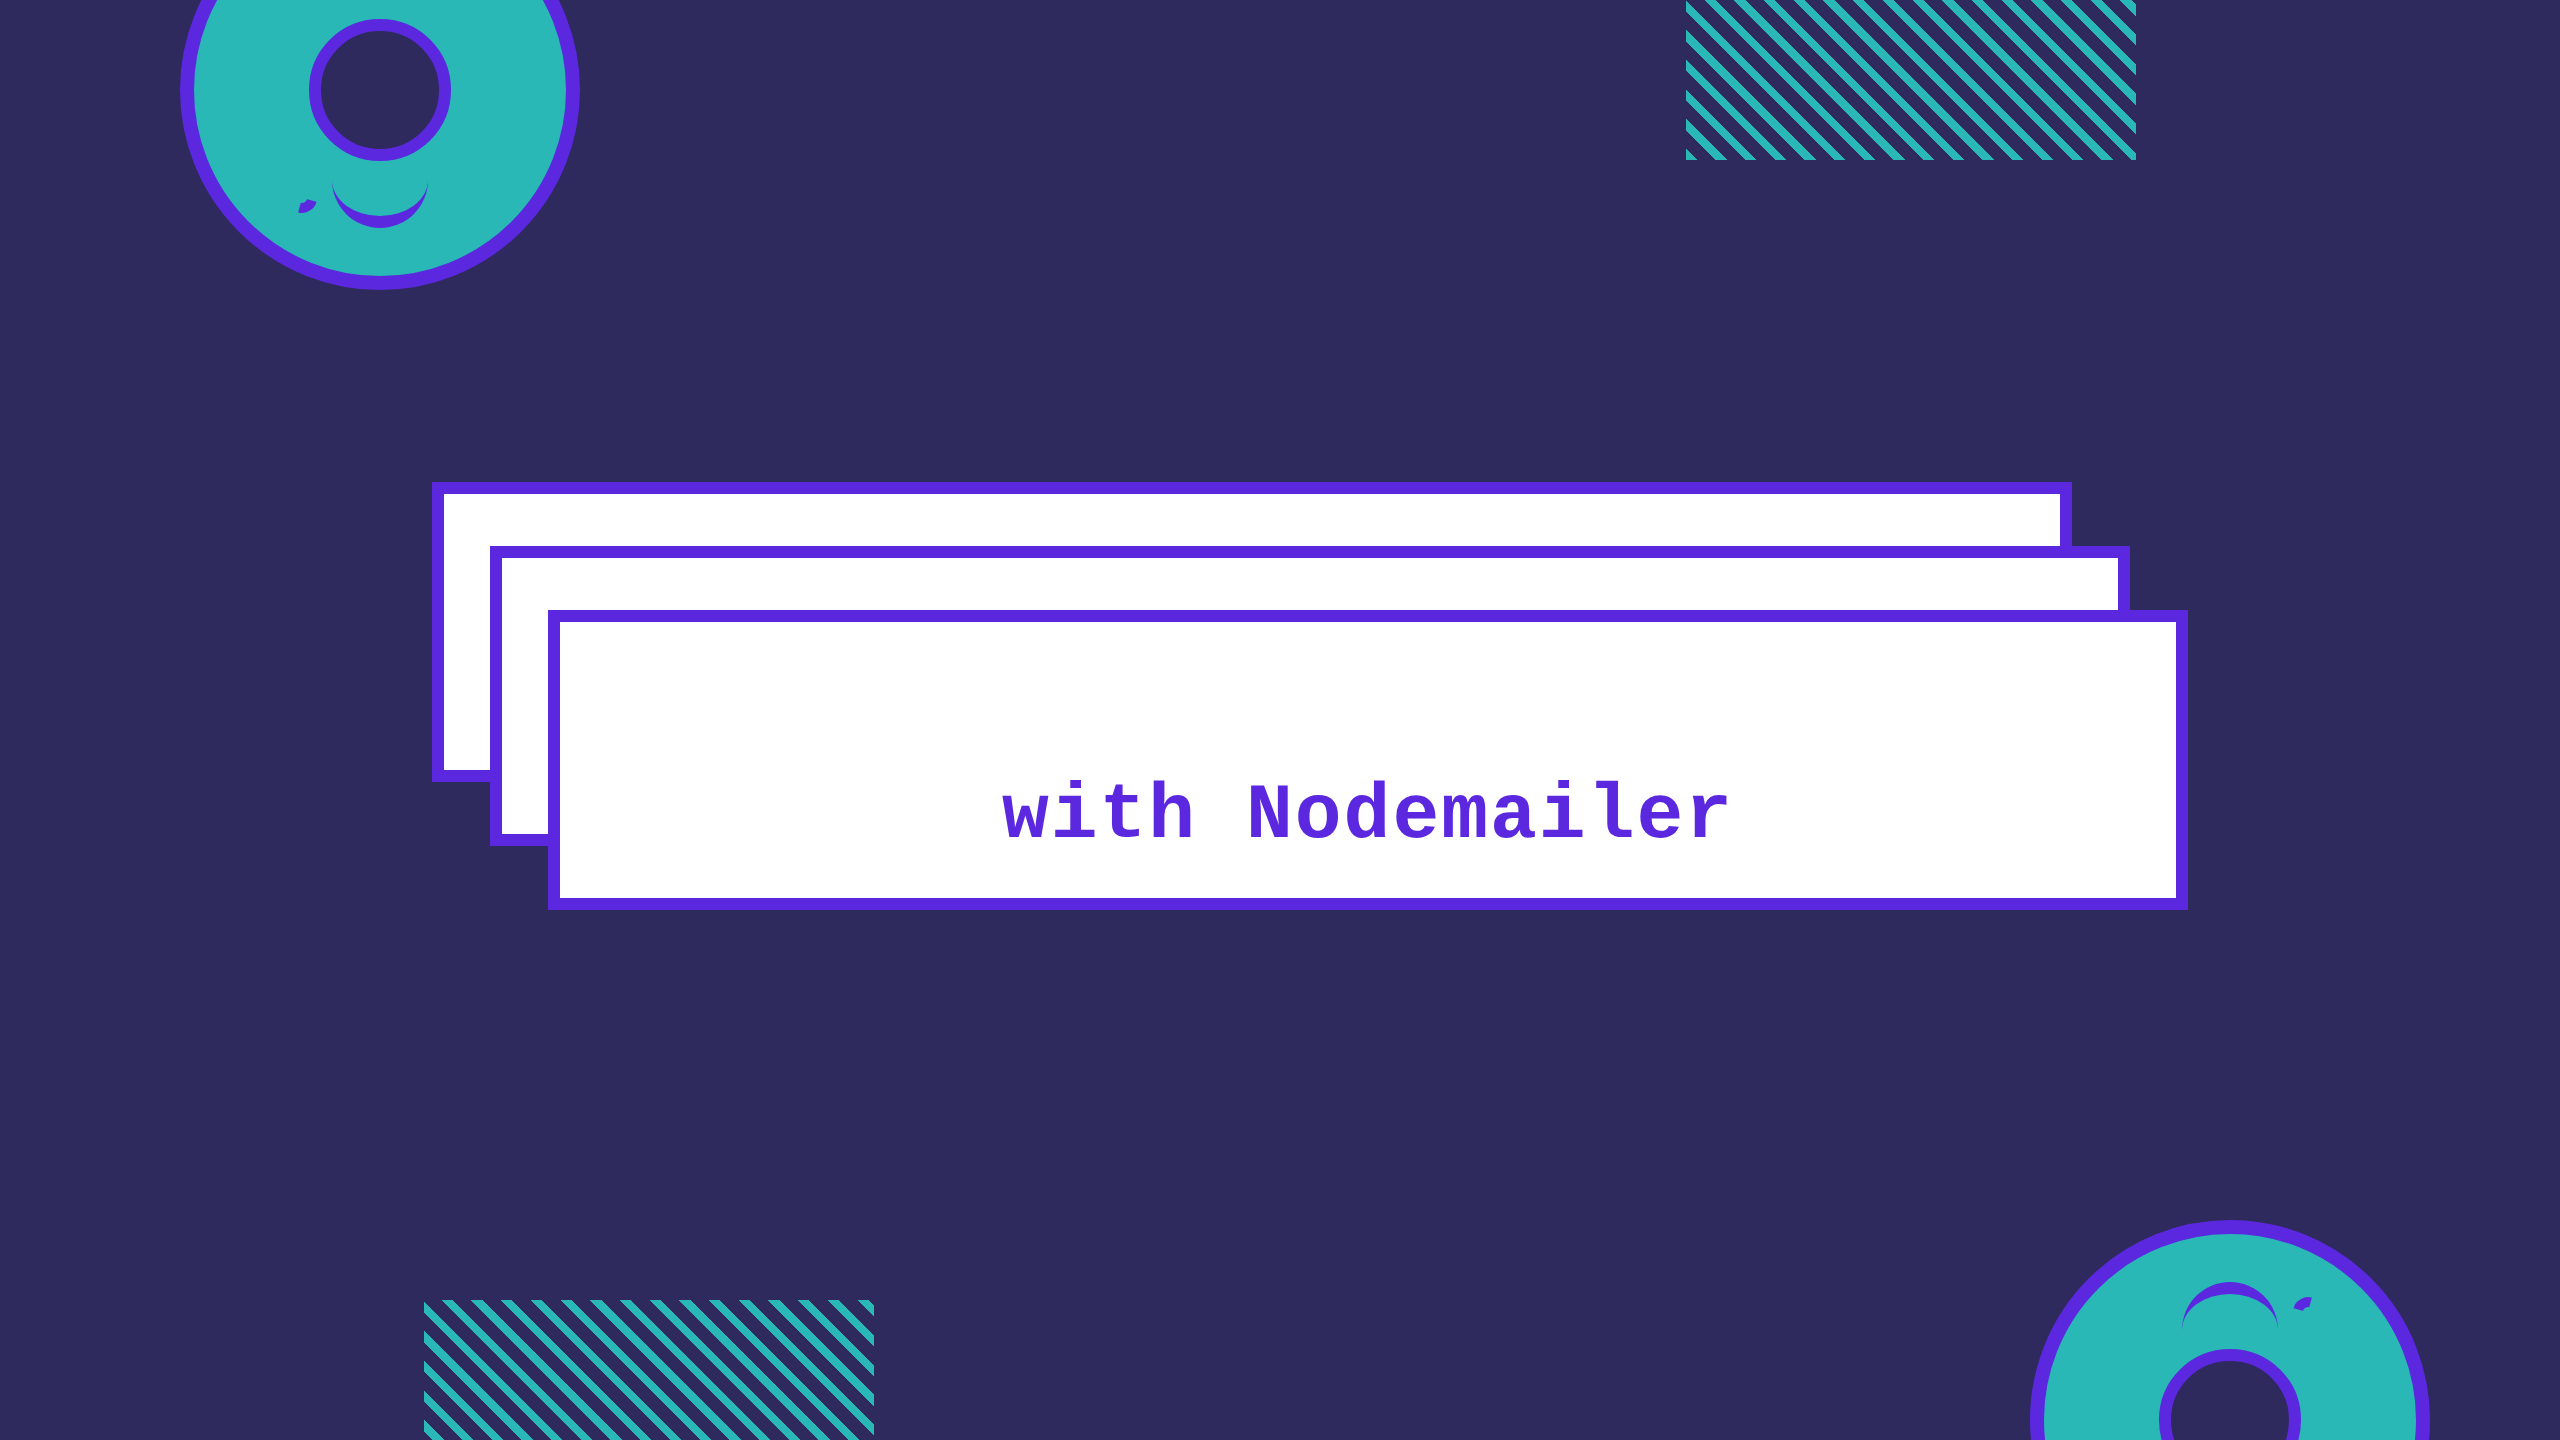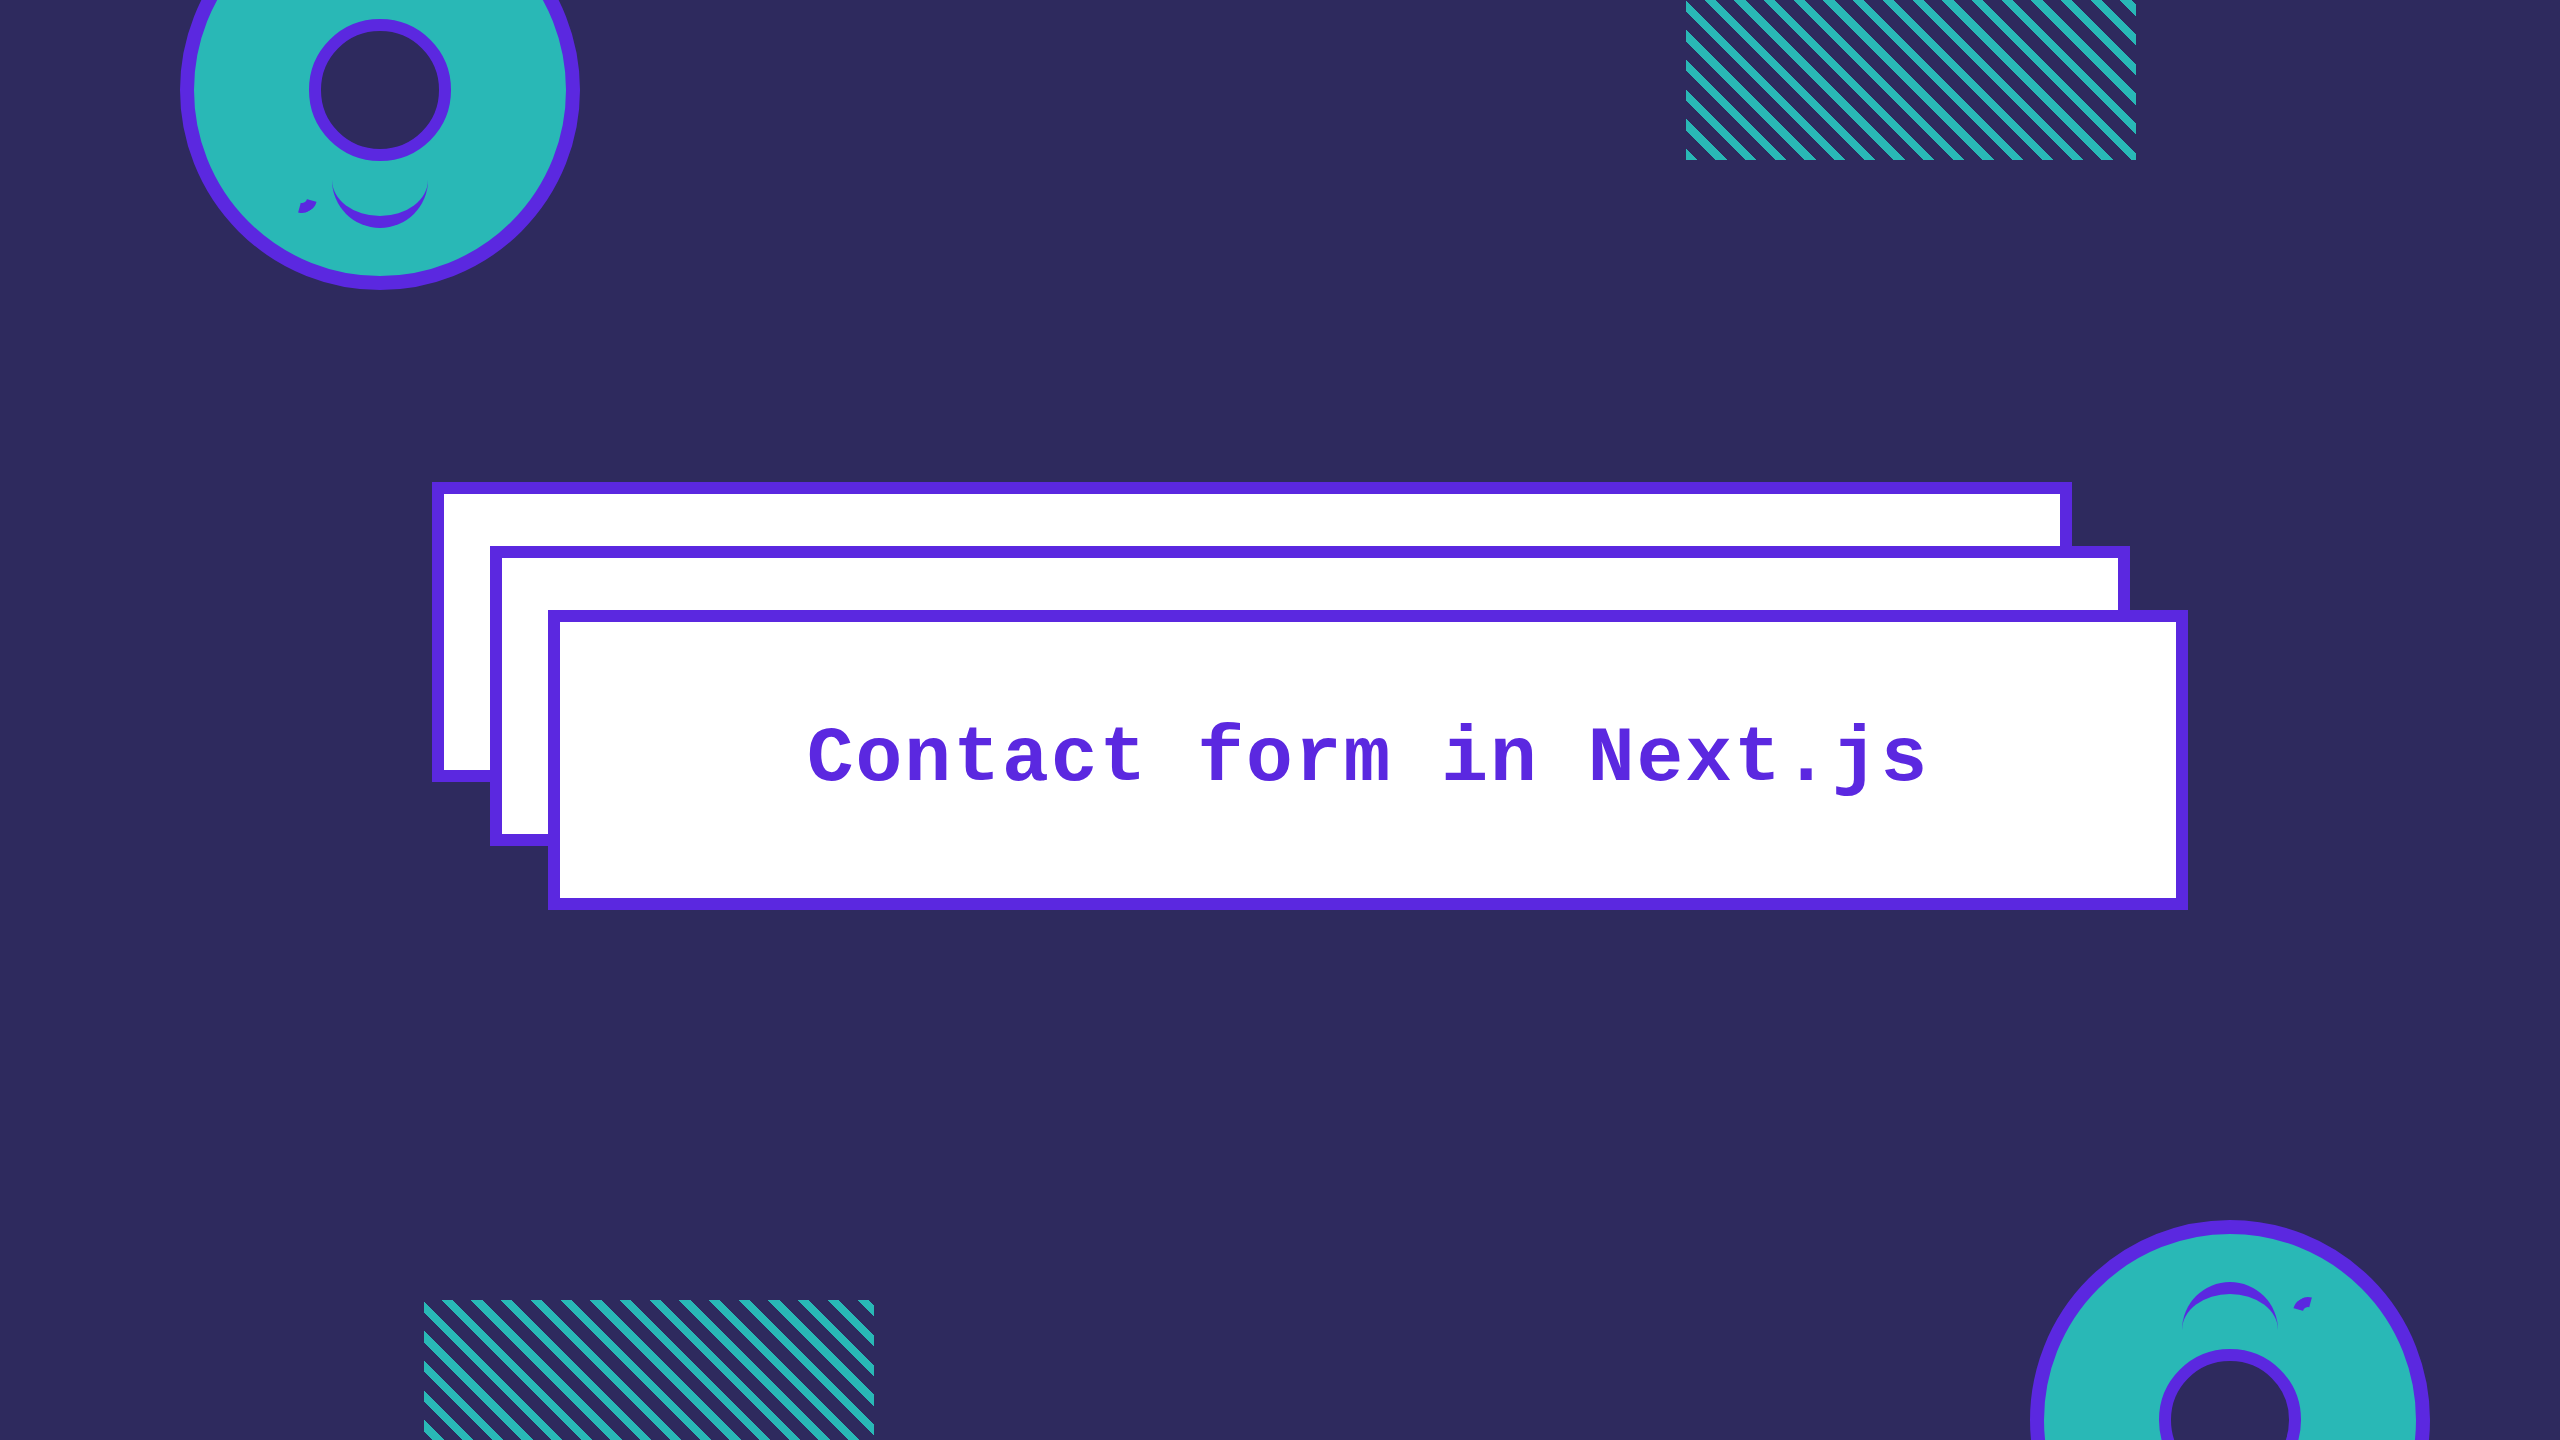--- a/index.html
+++ b/index.html
@@ -173,21 +173,22 @@
   </div>
 </div>
 
 <div class="stripes-1"></div>
 
 <div class="card-stack">
   <div class="card card-back"></div>
   <div class="card card-mid"></div>
   <div class="card card-front">
     <div class="title-text">
-      <span>Contact form in Next.js</span><br>
+      <br>
+      <span>with Nodemailer</span>
     </div>
   </div>
 </div>
 
 <div class="stripes-2"></div>
 
 <div class="donut-2">
   <div class="donut-outer">
     <div class="donut-inner"></div>
     <div class="donut-highlight"></div>

